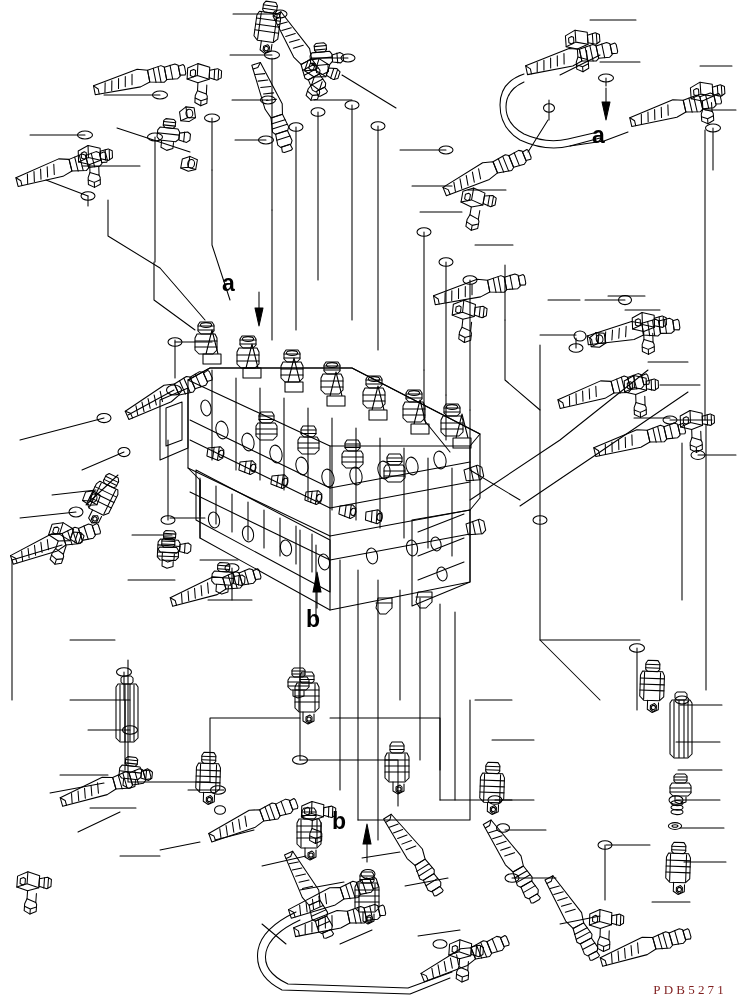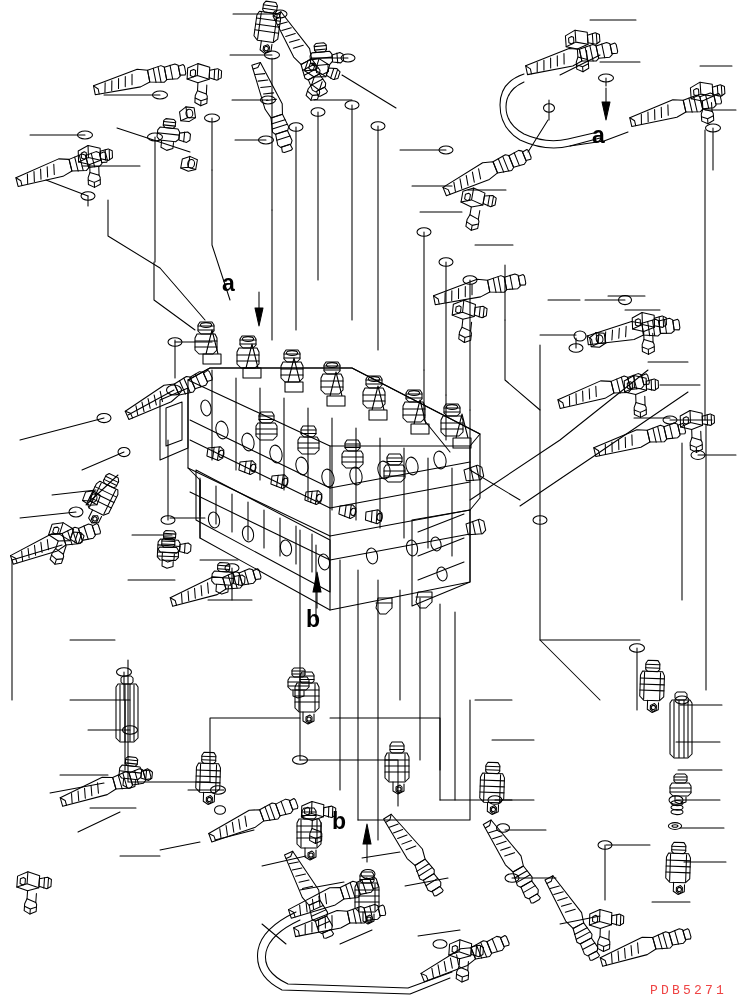--- a/index.html
+++ b/index.html
@@ -2,21 +2,21 @@
 <html><head>
 <meta charset="utf-8">
 <style>
   html,body{margin:0;padding:0;background:#ffffff;}
   body{width:737px;height:1006px;overflow:hidden;font-family:"Liberation Sans",sans-serif;}
   #sheet{position:relative;width:737px;height:1006px;background:#fff;}
   #art{position:absolute;left:0;top:0;width:737px;height:1006px;}
   .marker{position:absolute;font-family:"Liberation Sans",sans-serif;font-weight:700;color:#000;line-height:1;}
   .mk-a{font-size:23px;font-style:normal;}
   .mk-b{font-size:23px;}
-  #partno{position:absolute;right:10px;bottom:8px;font-size:13px;letter-spacing:3.2px;color:#ef4444;font-family:Liberation Mono, monospace;}
+  #partno{position:absolute;right:10px;bottom:8px;font-size:13px;letter-spacing:3.2px;color:#7f1d1d;font-family:Liberation Serif, serif;}
 </style>
 </head>
 <body>
 
 <div id="sheet">
 
   <svg id="art" viewBox="0 0 737 1006" xmlns="http://www.w3.org/2000/svg" fill="none" stroke="#000" stroke-width="1.05" stroke-linecap="round" stroke-linejoin="round">
 
     <defs>
 

